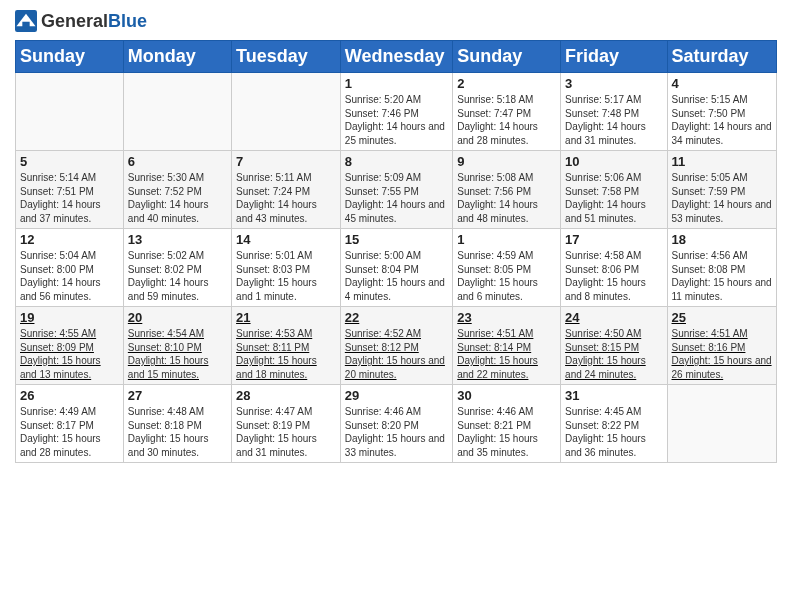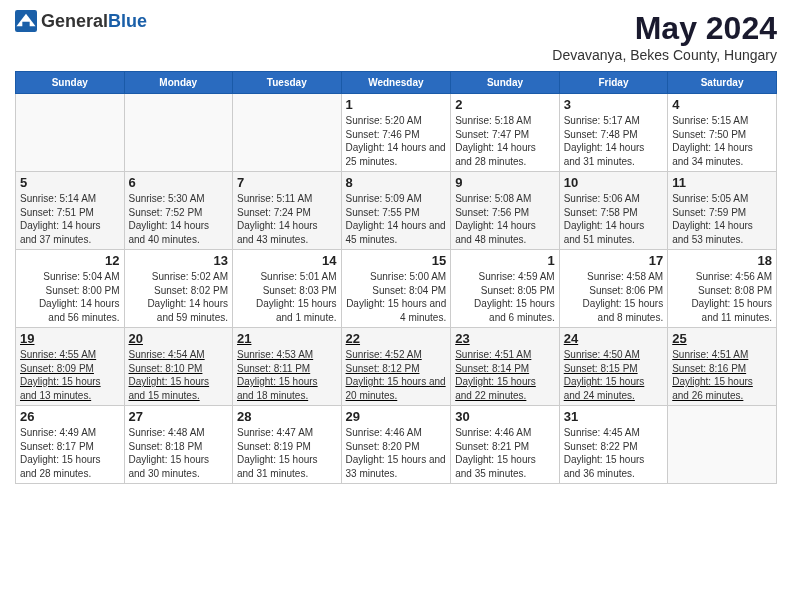--- a/index.html
+++ b/index.html
@@ -56,24 +56,24 @@
       color: #333;
     }
     .calendar {
       width: 100%;
       border-collapse: collapse;
       border: 1px solid #ccc;
     }
     .calendar th {
       background: #2a6bbf;
       color: #fff;
-      font-size: 10px;
+      font-size: 18px;
       font-weight: bold;
       padding: 5px 4px;
-      text-align: center;
+      text-align: left;
       border: 1px solid #1a5aa8;
     }
     .calendar td {
       vertical-align: top;
       border: 1px solid #ccc;
       padding: 3px 4px;
       width: 113px;
       min-height: 80px;
       background: #fff;
     }
@@ -96,42 +96,38 @@
       margin-bottom: 2px;
     }
     .day-info {
       font-size: 10px;
       color: #333;
       line-height: 1.35;
     }
     
     .row-1 td { background: #fff; }
     .row-2 td { background: #efefef; }
-    .row-3 td { background: #fff; text-align: right; }
+    .row-3 td { background: #fff; }
     .row-4 td { background: #efefef; text-decoration: underline; }
     .row-5 td { background: #fff; margin-left: 12px; }
   </style>
 </head>
 <body>
 
 <div class="page">
   <div class="header">
     <div class="logo">
       <svg class="logo-icon" viewBox="0 0 30 30" xmlns="http://www.w3.org/2000/svg">
         <rect x="0" y="0" width="30" height="30" rx="3" fill="#1a5fa8"></rect>
         <polygon points="15,5 28,22 2,22" fill="white"></polygon>
         <rect x="10" y="16" width="10" height="8" fill="#1a5fa8"></rect>
       </svg>
       <div>
         <span class="logo-text-general">General</span><span class="logo-text-blue">Blue</span>
       </div>
-    </div>
-    <div class="title-block">
-      <div class="main-title">May 2024</div>
-      <div class="subtitle">Devavanya, Bekes County, Hungary</div>
     </div>
   </div>
 
   <table class="calendar">
     <thead>
       <tr>
         <th>Sunday</th>
         <th>Monday</th>
         <th>Tuesday</th>
         <th>Wednesday</th>

